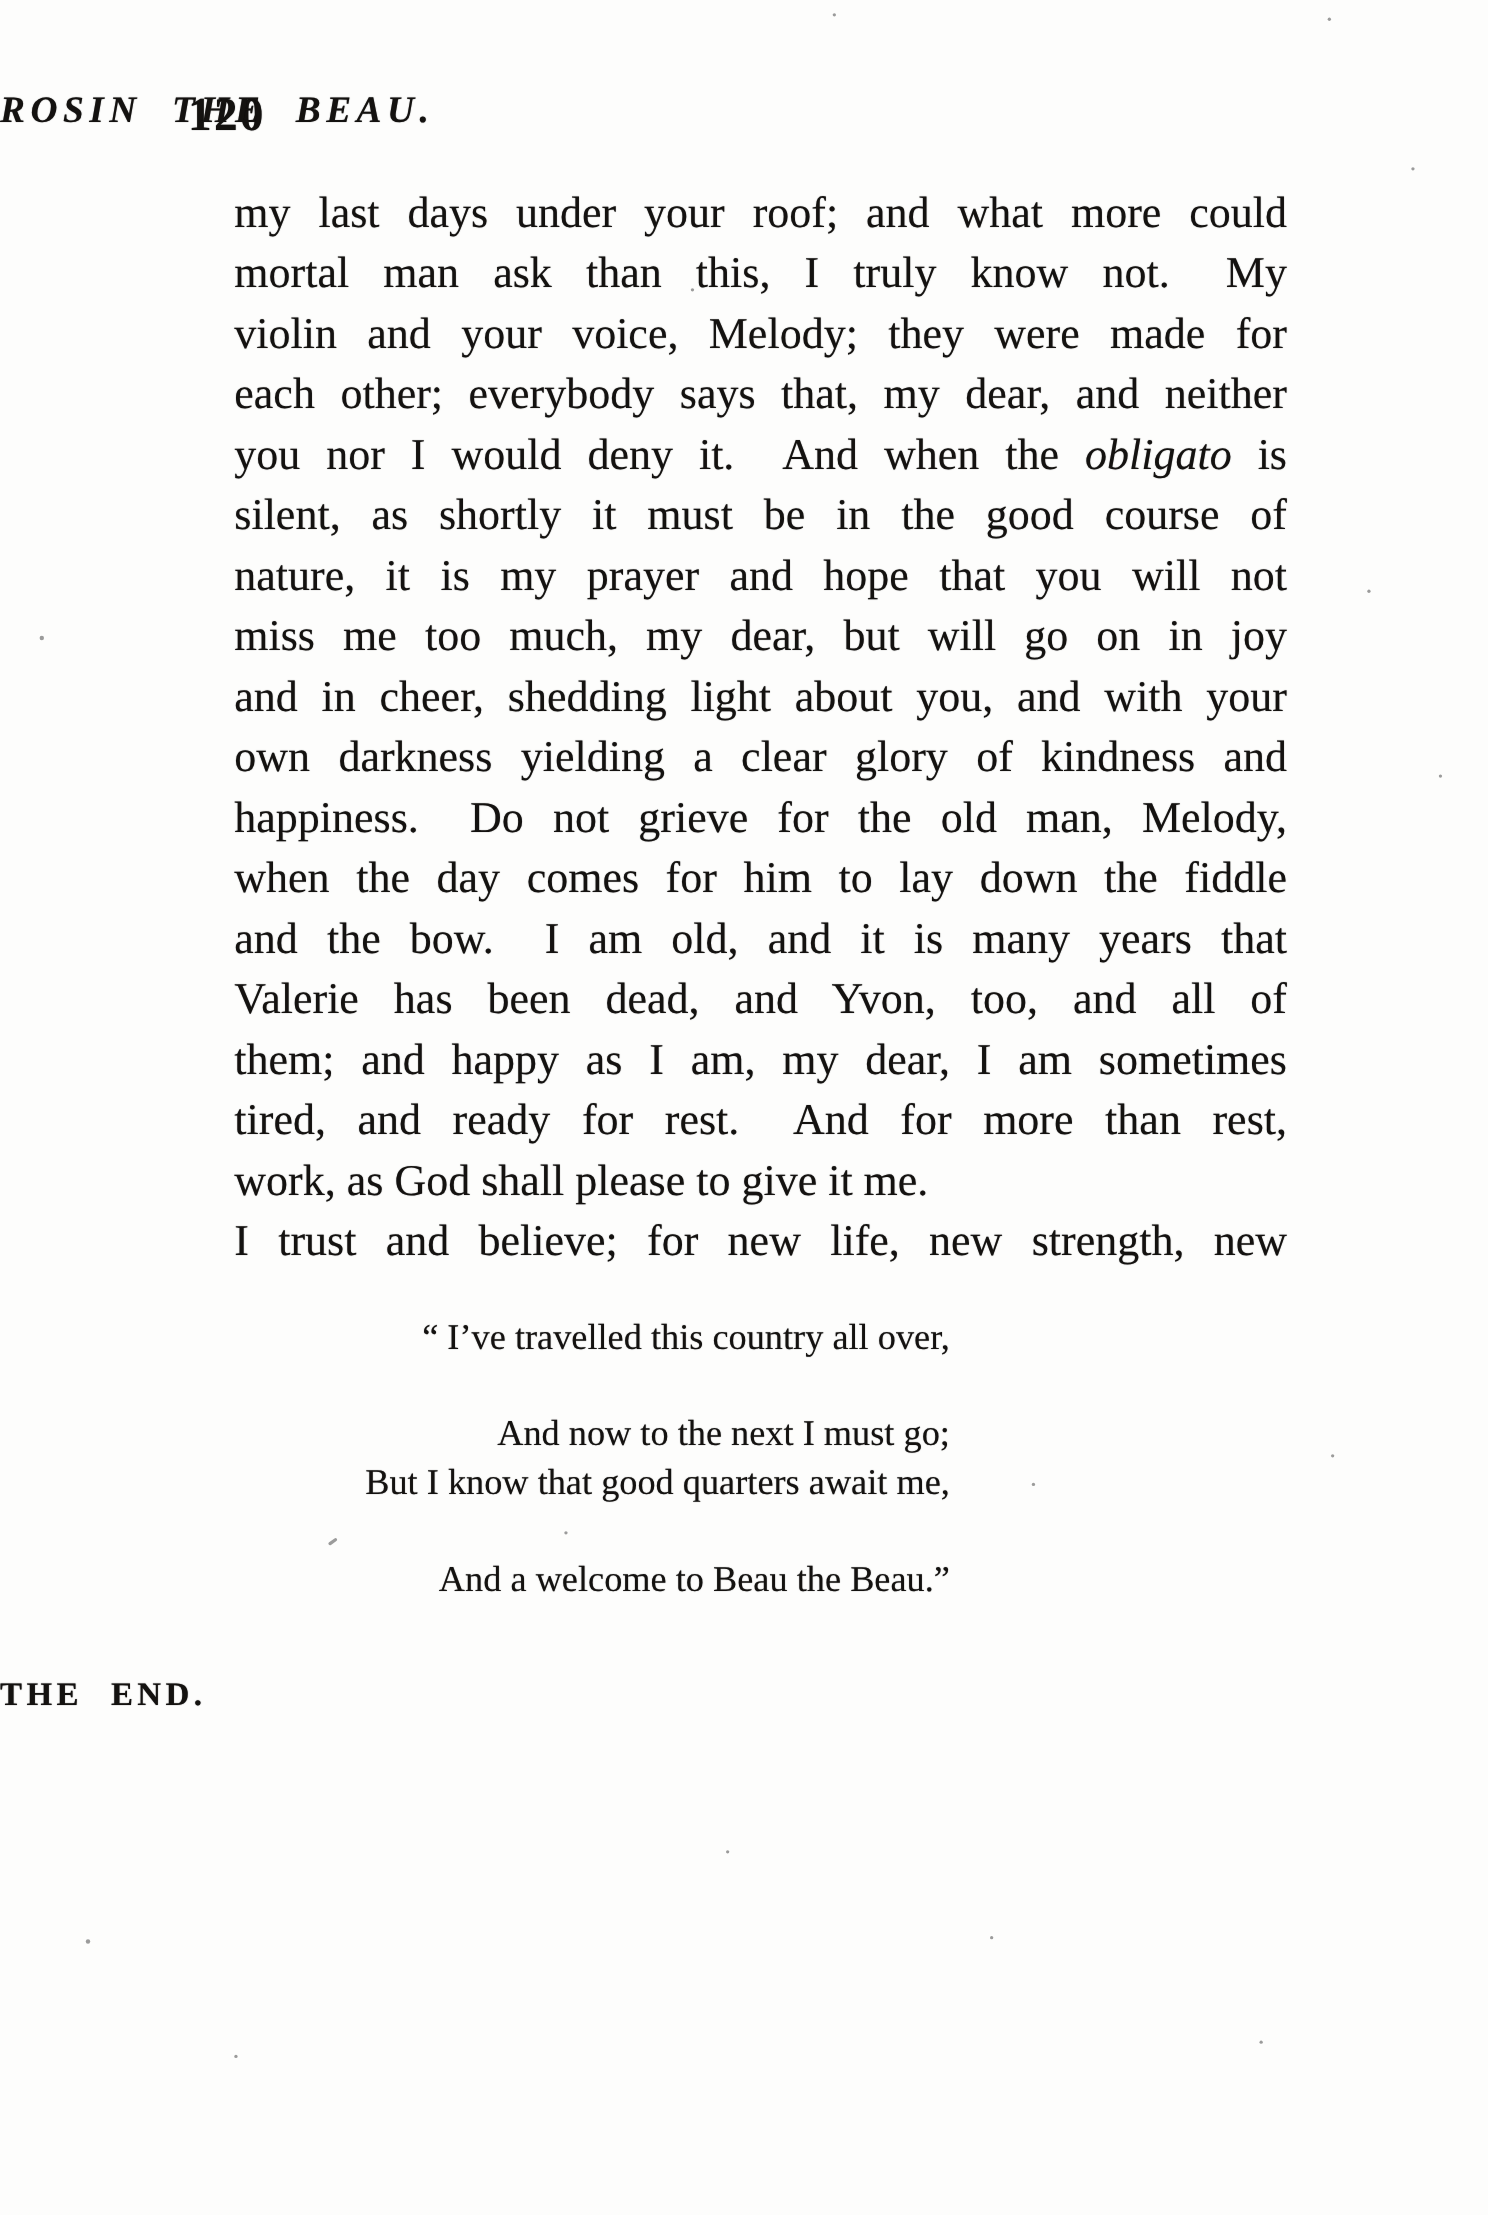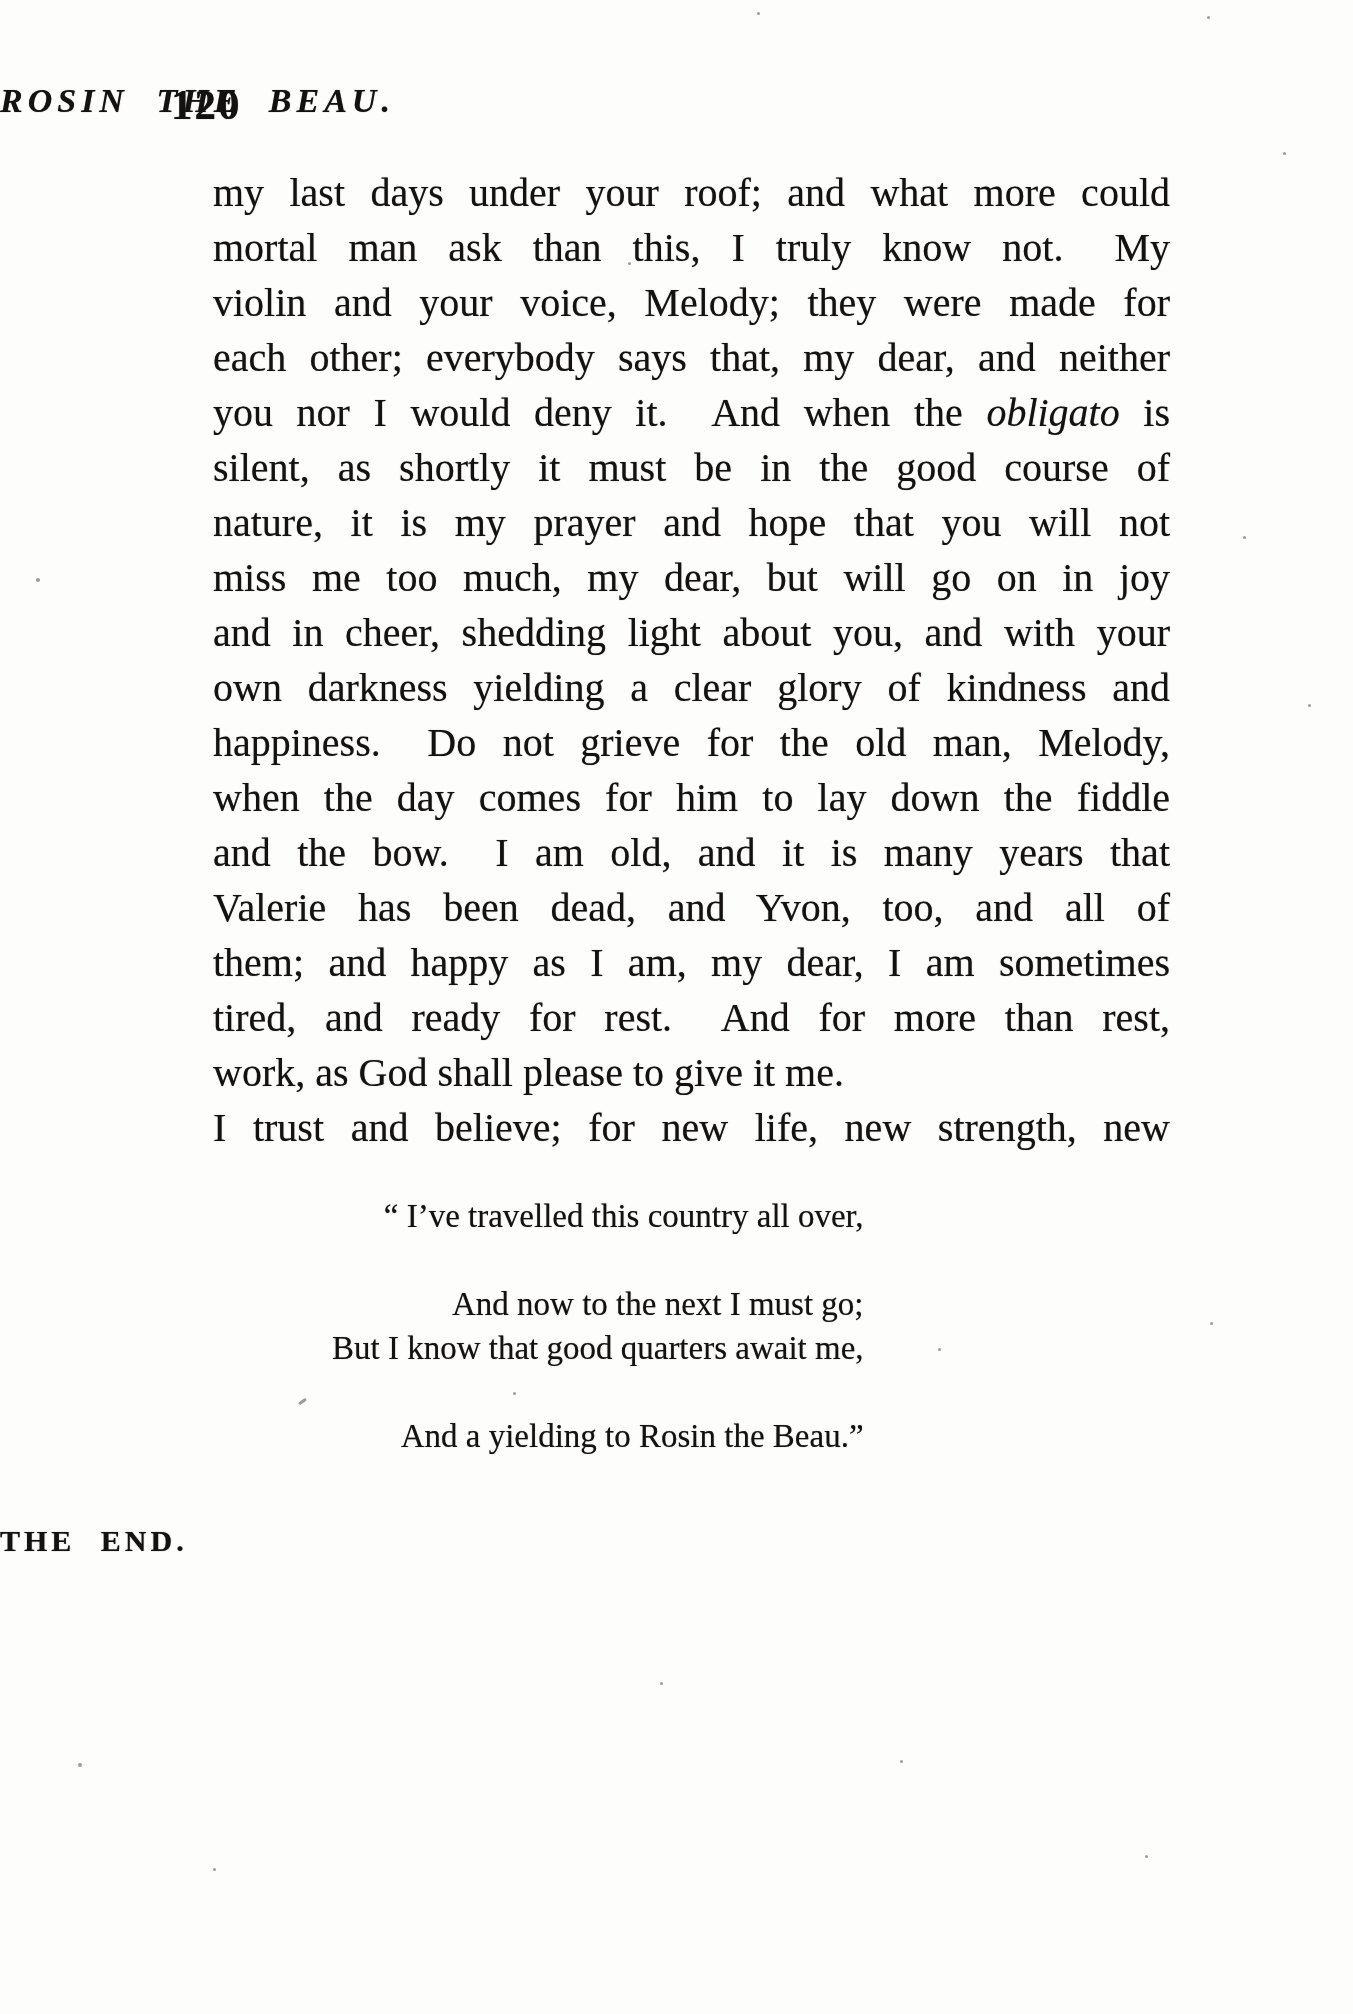--- a/index.html
+++ b/index.html
@@ -125,21 +125,21 @@
       <div class="body-line"><span>tired, and ready for rest.  And for more than rest,</span><i></i><span></span></div>
       <div class="body-line last"><span>work, as God shall please to give it me.</span><i></i><span></span></div>
       <div class="body-line"><span>I trust and believe; for new life, new strength, new</span><i></i><span></span></div>
     </div>
 
   <div class="verse">
 
   <div class="verse-line"><span>“ I’ve travelled this country all over,</span></div>
       <div class="verse-line indent"><span>And now to the next I must go;</span></div>
       <div class="verse-line"><span>But I know that good quarters await me,</span></div>
-      <div class="verse-line indent"><span>And a yielding to Rosin the Beau.”</span></div>
+      <div class="verse-line indent"><span>And a welcome to Beau the Beau.”</span></div>
     </div>
 
   <div class="the-end">THE END.</div>
 
   <div class="speck s2" style="left:757px; top:12px;"></div>
   <div class="speck s2" style="left:1207px; top:16px;"></div>
   <div class="speck s2" style="left:628px; top:262px;"></div>
   <div class="speck s2" style="left:1283px; top:152px;"></div>
   <div class="speck s3" style="left:36px; top:578px;"></div>
   <div class="speck s2" style="left:1243px; top:536px;"></div>

